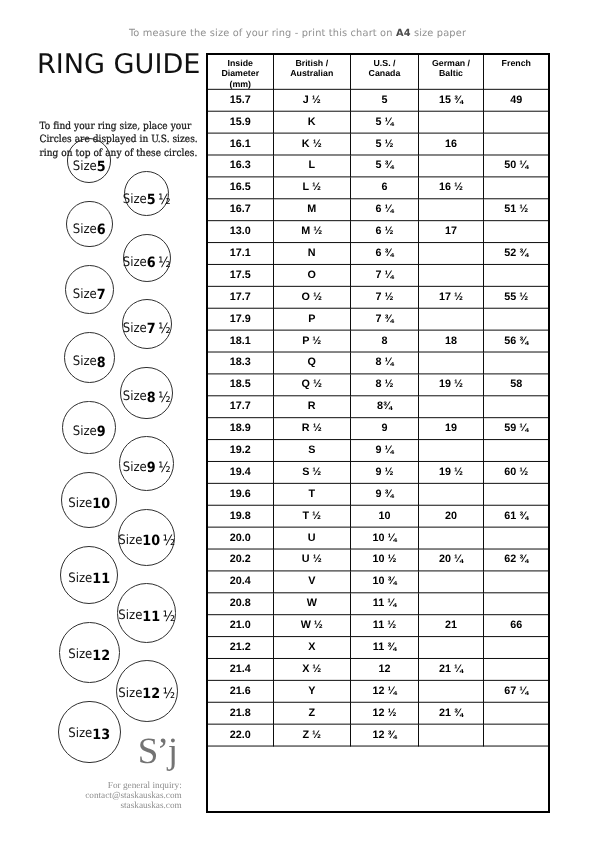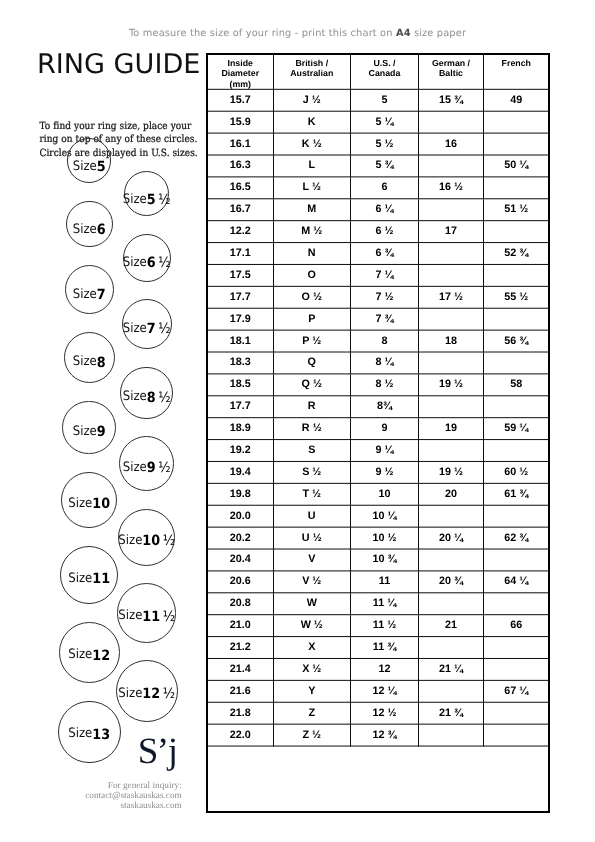--- a/index.html
+++ b/index.html
@@ -24,21 +24,21 @@
 
   
   .circ{position:absolute;border:0.8px solid #2e2e2e;border-radius:50%;
         display:flex;align-items:center;justify-content:center;box-sizing:border-box;}
   .circ .lbl{font-family:"DejaVu Sans Condensed","DejaVu Sans",sans-serif;font-size:13px;color:#111;line-height:1;white-space:nowrap;}
   .circ .num{font-family:"DejaVu Sans Condensed","DejaVu Sans",sans-serif;font-size:14.2px;font-weight:bold;color:#000;line-height:1;margin-top:1.8px;white-space:nowrap;}
   .circ .num .frac{font-weight:normal;}
 
   
   .logo{position:absolute;left:137.8px;top:733px;font-family:"Liberation Serif",serif;
-        font-size:37px;line-height:1;color:#0f172a;letter-spacing:-1.5px;}
+        font-size:37px;line-height:1;color:#737373;letter-spacing:-1.5px;}
   .foot{position:absolute;left:20px;width:161.8px;top:782px;text-align:right;font-family:"Liberation Serif",serif;
         font-size:9.25px;line-height:9.85px;color:#8d8d8d;white-space:nowrap;}
 
   
   table.rt{position:absolute;left:207px;top:54.4px;width:341.5px;border-collapse:collapse;table-layout:fixed;
            transform:scaleY(0.99502);transform-origin:0 0;}
   table.rt th,table.rt td{border:1px solid #0d0d0d;text-align:center;vertical-align:middle;padding:0;}
   .tframe{position:absolute;left:206px;top:53px;width:344px;height:760px;
           border:2px solid #000;box-sizing:border-box;}
   table.rt th{font-family:"Liberation Sans",sans-serif;font-weight:bold;font-size:8.8px;line-height:10.15px;height:30.2px;
@@ -50,22 +50,22 @@
 </head>
 <body>
 
 <div id="page">
   <div class="banner">
     <span>To measure the size of your ring - print this chart on </span><b>A4</b><span> size paper</span>
   </div>
   <div class="title">RING GUIDE</div>
   <div class="intro">
     <div>To find your ring size, place your</div>
+    <div>Circles are displayed in U.S. sizes.</div>
     <div>ring on top of any of these circles.</div>
-    <div>Circles are displayed in U.S. sizes.</div>
   </div>
   <div id="circles">
       <div class="circ" style="width: 44.4833px; height: 44.4833px; left: 66.9583px; top: 138.318px; padding-top: 11.2067px;">
         <div class="lbl">Size</div>
         <div class="num">5</div>
       </div>
       <div class="circ" style="width: 45.05px; height: 45.05px; left: 124.175px; top: 171.315px; padding-top: 10.9789px;">
         <div class="lbl">Size</div>
         <div class="num">5<span class="frac"> ½</span></div>
       </div>
@@ -205,21 +205,21 @@
           <td></td>
         </tr>
         <tr>
           <td>16.7</td>
           <td>M</td>
           <td>6 ¼</td>
           <td></td>
           <td>51 ½</td>
         </tr>
         <tr>
-          <td>12.2</td>
+          <td>13.0</td>
           <td>M ½</td>
           <td>6 ½</td>
           <td>17</td>
           <td></td>
         </tr>
         <tr>
           <td>17.1</td>
           <td>N</td>
           <td>6 ¾</td>
           <td></td>
@@ -289,20 +289,27 @@
           <td></td>
         </tr>
         <tr>
           <td>19.4</td>
           <td>S ½</td>
           <td>9 ½</td>
           <td>19 ½</td>
           <td>60 ½</td>
         </tr>
         <tr>
+          <td>19.6</td>
+          <td>T</td>
+          <td>9 ¾</td>
+          <td></td>
+          <td></td>
+        </tr>
+        <tr>
           <td>19.8</td>
           <td>T ½</td>
           <td>10</td>
           <td>20</td>
           <td>61 ¾</td>
         </tr>
         <tr>
           <td>20.0</td>
           <td>U</td>
           <td>10 ¼</td>
@@ -317,27 +324,20 @@
           <td>62 ¾</td>
         </tr>
         <tr>
           <td>20.4</td>
           <td>V</td>
           <td>10 ¾</td>
           <td></td>
           <td></td>
         </tr>
         <tr>
-          <td>20.6</td>
-          <td>V ½</td>
-          <td>11</td>
-          <td>20 ¾</td>
-          <td>64 ¼</td>
-        </tr>
-        <tr>
           <td>20.8</td>
           <td>W</td>
           <td>11 ¼</td>
           <td></td>
           <td></td>
         </tr>
         <tr>
           <td>21.0</td>
           <td>W ½</td>
           <td>11 ½</td>

